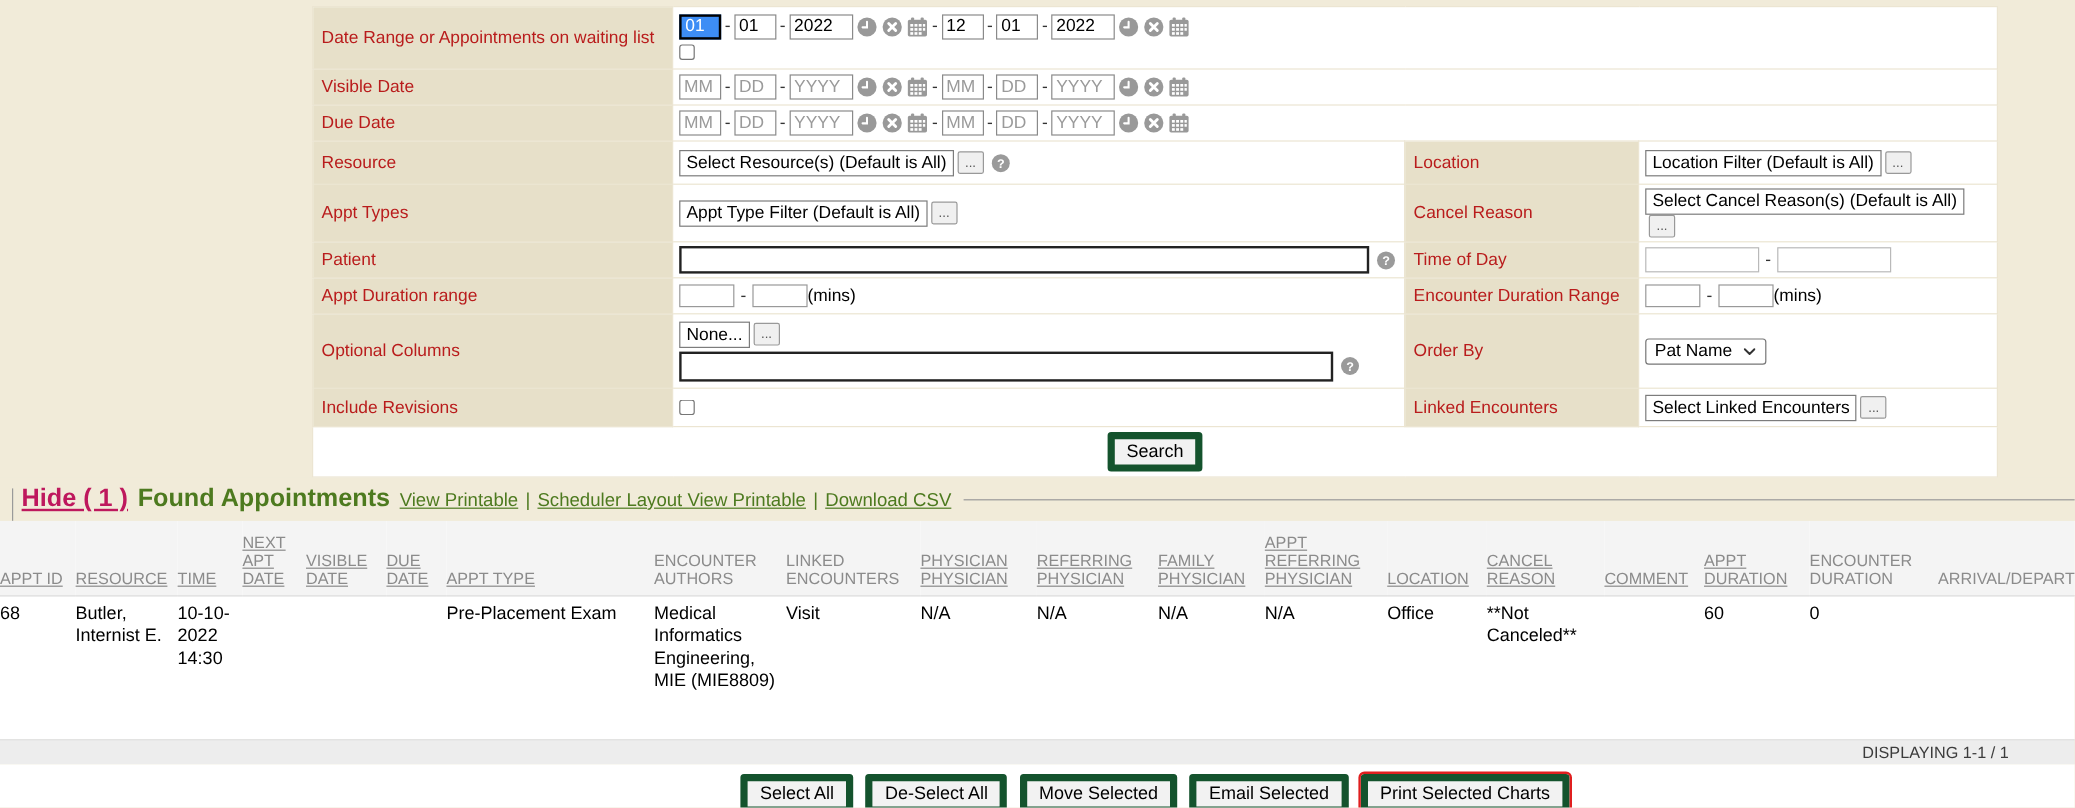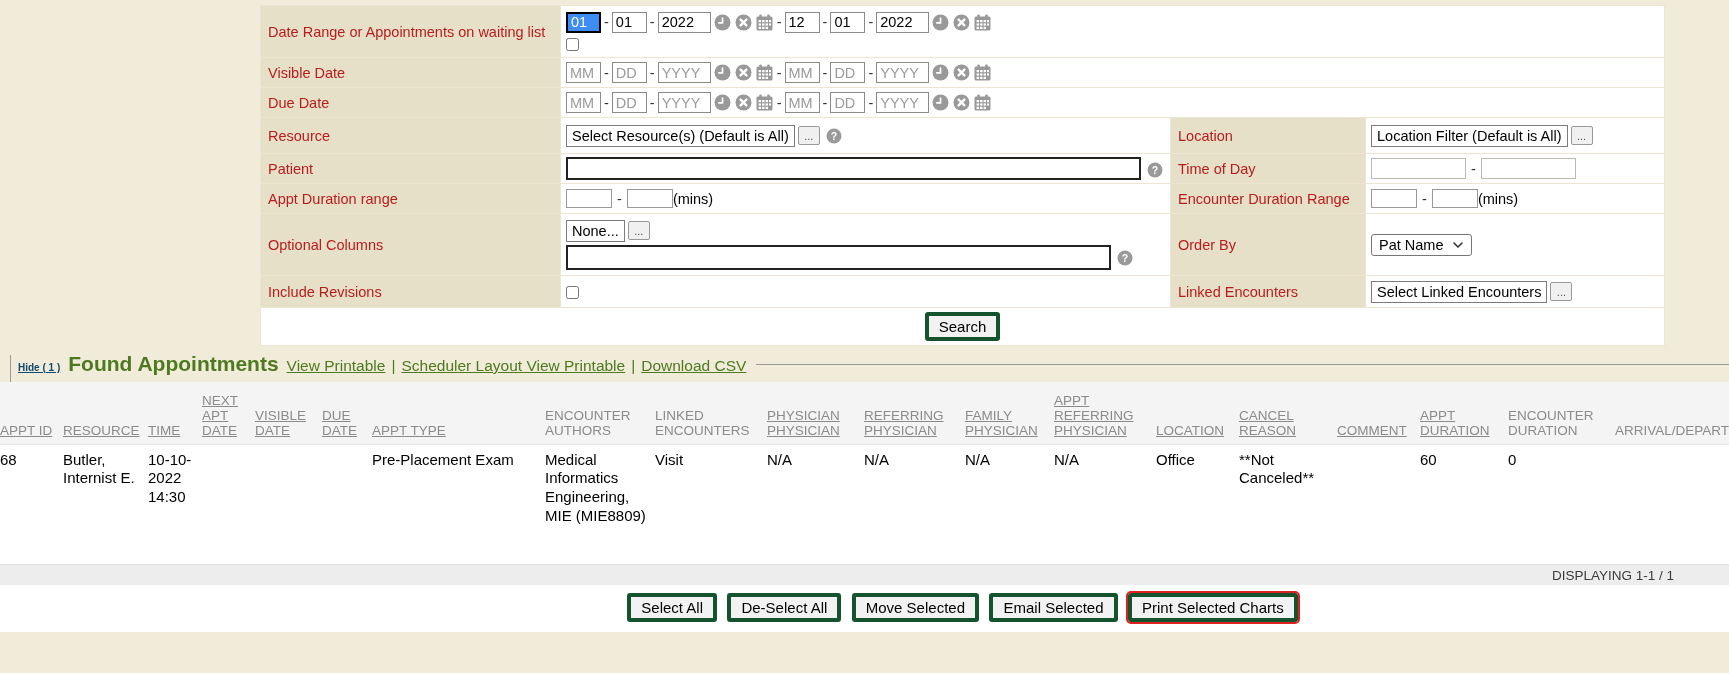--- a/index.html
+++ b/index.html
@@ -28,31 +28,31 @@
   .selbox { display:inline-block; border:1px solid #7c7c7c; background:#fff; padding:2px 5px;
             font-size:14.5px; vertical-align:middle; }
   .browse { width:22px; height:19px; font-size:11px; color:#555; background:#f0f0f0;
             border:1px solid #999; border-radius:2px; vertical-align:middle; margin-left:3px; cursor:pointer; }
   .patient-input { width:575px; height:23px; border:2px solid #222; font-family:inherit; font-size:14.5px; padding:1px 4px; }
   .big-input { width:545px; height:25px; border:2px solid #222; font-family:inherit; font-size:14.5px; padding:1px 4px; }
   .tod { width:95px; height:21px; border:1px solid #b9b9b9; font-family:inherit; font-size:14.5px; padding:1px 3px; }
   .mins-in { width:46px; height:19px; border:1px solid #999; font-family:inherit; font-size:14.5px; padding:1px 3px; }
   .order-select { display:inline-flex; align-items:center; gap:9px; border:1px solid #767676; border-radius:3px;
                   background:#fff; padding:2px 7px; font-size:14.5px; cursor:pointer; }
-  .btn { font-family:inherit; font-size:15px; background:#f2f2f2; border:4px solid #14532d; border-radius:3px;
+  .btn { font-family:inherit; font-size:15px; background:#f2f2f2; border:6px solid #14532d; border-radius:3px;
          padding:2px 10px; color:#000; cursor:pointer; }
   .search-cell { text-align:center; padding:4px 0; }
   tr.r1 td { height:52px; } tr.r2 td, tr.r3 td { height:30px; } tr.r4 td { height:36px; }
   tr.r5 td { height:34px; } tr.r6 td, tr.r7 td { height:30px; } tr.r8 td { height:62px; }
   tr.r9 td { height:32px; } tr.r10 td { height:30px; }
 
   
   .legend { position:relative; display:flex; align-items:baseline; padding:6px 0 6px 18px; background:#f1ebd9; }
   .legend::before { content:""; position:absolute; left:10px; top:9px; bottom:0; width:1px; background:#9a9a9a; }
-  .hide-link { color:#0c4a6e; font-weight:bold; font-size:10px; text-decoration:underline; cursor:pointer; }
+  .hide-link { color:#be185d; font-weight:bold; font-size:21px; text-decoration:underline; cursor:pointer; }
   .rtitle { color:#4d7a1f; font-weight:bold; font-size:21px; margin:0 8px 0 8px; }
   .glink { color:#4d7a1f; font-size:15.5px; text-decoration:underline; cursor:pointer; }
   .sep { color:#4d7a1f; font-size:15.5px; margin:0 6px; }
   .rule { flex:1; border-top:1px solid #9a9a9a; margin-left:10px; align-self:center; }
 
   
   table.results { border-collapse:collapse; width:1729px; table-layout:fixed; background:#fff; }
   table.results th { background:#f4f4f4; color:#8b8b8b; font-size:13.5px; font-weight:normal;
                      text-align:left; vertical-align:bottom; padding:6px 8px 6px 0; height:62px;
                      border-bottom:1px solid #e2e2e2;margin-top:32px; }
@@ -307,20 +307,30 @@
                   <circle cx="8" cy="8" r="7.5" fill="#9a9a9a"></circle>
                   <text x="8" y="11.8" text-anchor="middle" font-family="Liberation Sans, sans-serif" font-size="10.5" font-weight="bold" fill="#fff">?</text>
                 </svg></span>
         </td>
         <td class="lbl2">Location</td>
         <td class="fld2">
           <span class="selbox">Location Filter (Default is All)</span><button class="browse">...</button>
         </td>
       </tr>
 
+      <tr class="r5">
+        <td class="lbl">Appt Types</td>
+        <td class="fld">
+          <span class="selbox">Appt Type Filter (Default is All)</span><button class="browse">...</button>
+        </td>
+        <td class="lbl2">Cancel Reason</td>
+        <td class="fld2">
+          <span class="selbox">Select Cancel Reason(s) (Default is All)</span><button class="browse">...</button>
+        </td>
+      </tr>
 
       <tr class="r6">
         <td class="lbl">Patient</td>
         <td class="fld">
           <input class="patient-input" value="" style=""><span class="hlp"><svg width="16" height="16" viewBox="0 0 16 16">
                   <circle cx="8" cy="8" r="7.5" fill="#9a9a9a"></circle>
                   <text x="8" y="11.8" text-anchor="middle" font-family="Liberation Sans, sans-serif" font-size="10.5" font-weight="bold" fill="#fff">?</text>
                 </svg></span>
         </td>
         <td class="lbl2">Time of Day</td>

